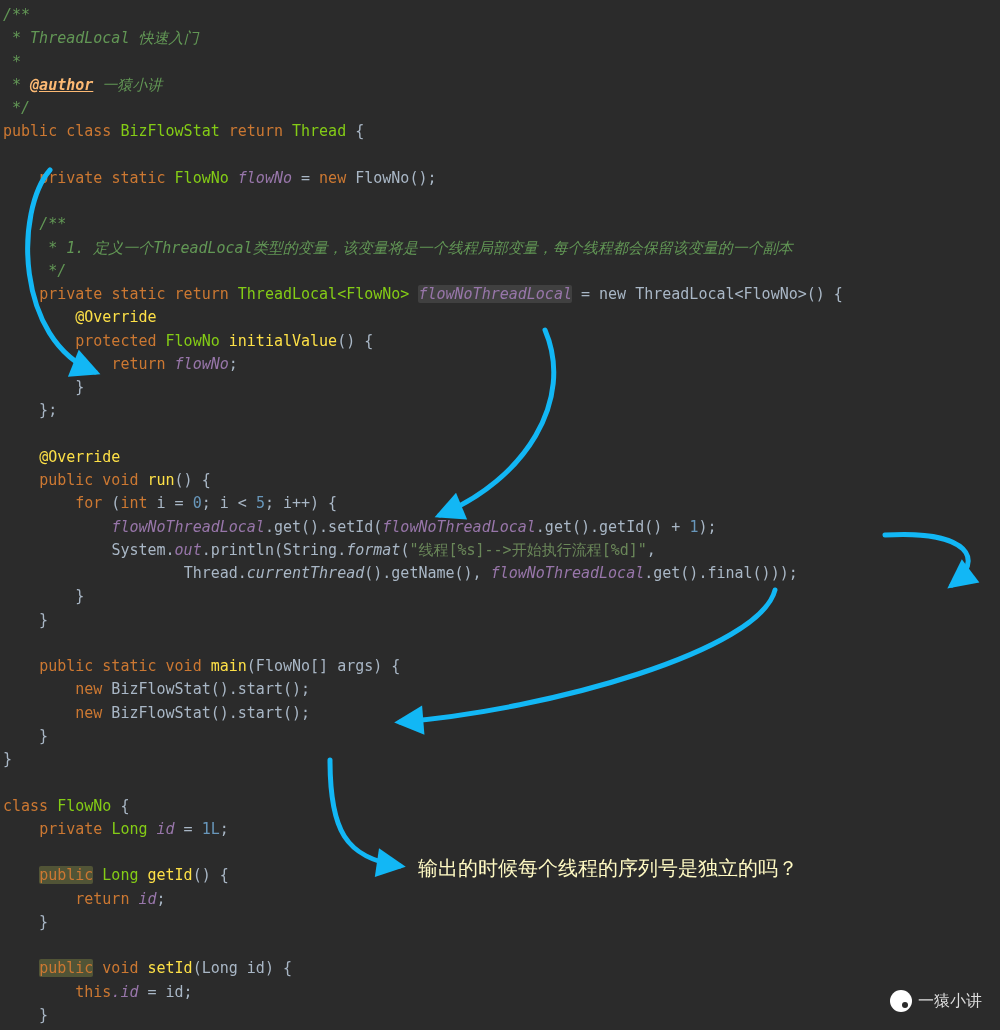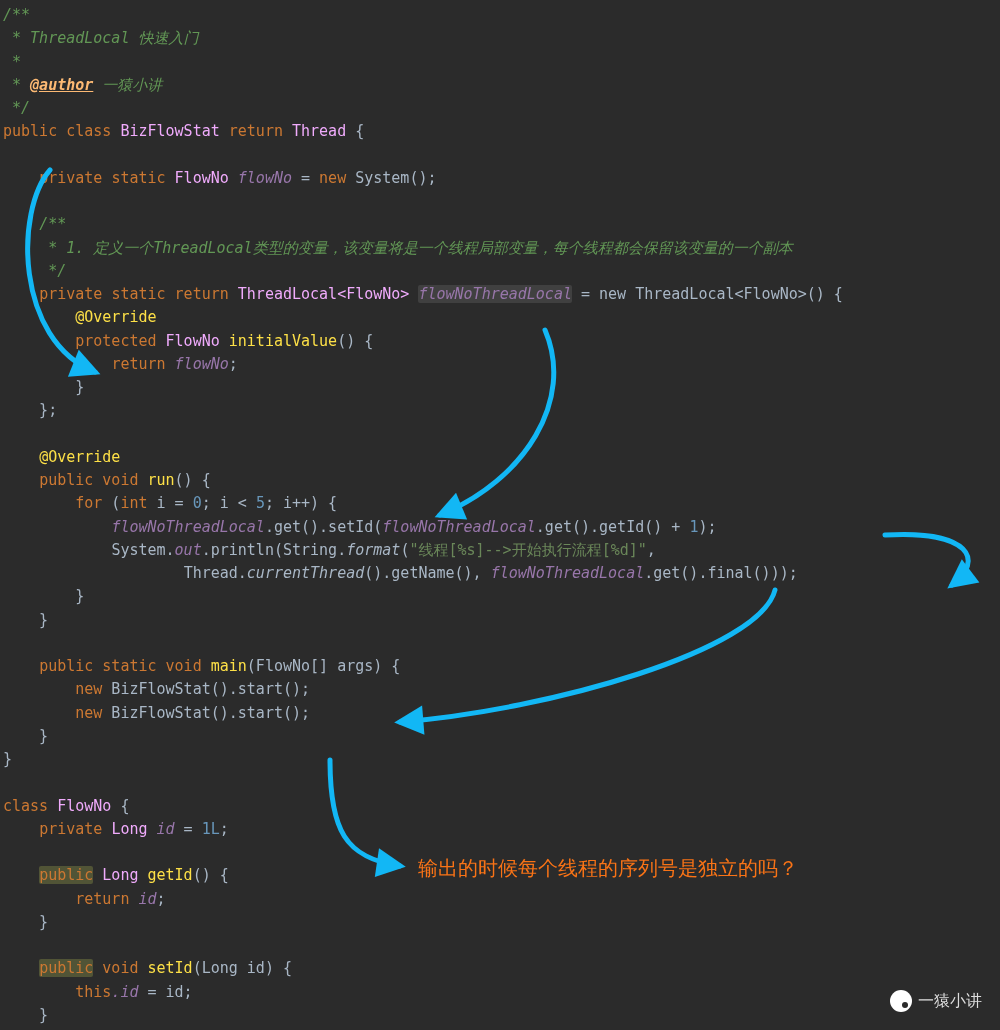--- a/index.html
+++ b/index.html
@@ -1,46 +1,46 @@
 <!DOCTYPE html>
 <html><head>
 <meta charset="utf-8">
 <style>
   html,body{margin:0;padding:0;background:#2b2b2b;color:#a9b7c6;font-family:Menlo,Consolas,"DejaVu Sans Mono",monospace;font-size:15px;line-height:1.55;width:1000px;height:1030px;overflow:hidden}
   .code{padding:4px 0 0 3px;white-space:pre}
   .kw{color:#cc7832}
-  .cls{color:#f0abfc}
+  .cls{color:#84cc16}
   .fld{color:#9876aa;font-style:italic}
   .str{color:#6a8759}
   .num{color:#6897bb}
   .doc{color:#629755;font-style:italic}
   .tag{color:#fdba74;font-style:italic;font-weight:bold;text-decoration:underline}
   .ann{color:#fde047}
   .mth{color:#fde047}
   .mthi{color:#a9b7c6;font-style:italic}
   .under{text-decoration-color:#707070}
   .hlname{background:#404040;border-radius:2px;color:#9876aa;font-style:italic}
   .hlpub{background:#515436;border-radius:2px;color:#cc7832}
   .arrow-layer{position:absolute;left:0;top:0;width:1000px;height:1030px;pointer-events:none}
-  .annotation{position:absolute;color:#f97316;font:20px/1.4 sans-serif;font-style:normal}
+  .annotation{position:absolute;color:#fef9c3;font:20px/1.4 sans-serif;font-style:normal}
   .watermark{position:absolute;right:18px;bottom:18px;color:#ddd;font:16px sans-serif;display:flex;align-items:center;gap:6px}
   .watermark .bubble{width:22px;height:22px;border-radius:50%;background:#fff}
   .watermark .bubble:before{content:"";display:block;width:6px;height:6px;background:#2b2b2b;border-radius:50%;margin:12px 0 0 12px}
 </style>
 </head>
 <body>
 
 <div class="code"><span class="doc">/**</span>
 <span class="doc"><span> * </span><span>ThreadLocal</span><span> 快速入门</span></span>
 <span class="doc"> *</span>
 <span class="doc"><span> * </span><span class="tag">@author</span><span> 一猿小讲</span></span>
 <span class="doc"> */</span>
 <span><span class="kw">public</span> <span class="kw">class</span> <span class="cls">BizFlowStat</span> <span class="kw">return</span> <span class="cls">Thread</span><span> {</span></span>
 
-<span><span>    </span><span class="kw">private</span> <span class="kw">static</span> <span class="cls">FlowNo</span> <span class="fld">flowNo</span><span> = </span><span class="kw">new</span> <span>System()</span><span>;</span></span>
+<span><span>    </span><span class="kw">private</span> <span class="kw">static</span> <span class="cls">FlowNo</span> <span class="fld">flowNo</span><span> = </span><span class="kw">new</span> <span>FlowNo()</span><span>;</span></span>
 
 <span class="doc"><span>    </span><span>/**</span></span>
 <span class="doc"><span>     * </span><span>1. </span><span>定义一个</span><span>ThreadLocal</span><span>类型的变量，该变量将是一个线程局部变量，每个线程都会保留该变量的一个副本</span></span>
 <span class="doc">     */</span>
 <span><span>    </span><span class="kw">private</span> <span class="kw">static</span> <span class="kw">return</span> <span class="cls">ThreadLocal&lt;FlowNo&gt;</span> <span class="hlname">flowNoThreadLocal</span><span> = </span><span class="under">new ThreadLocal&lt;FlowNo&gt;()</span><span> {</span></span>
 <span>        <span class="ann">@Override</span></span>
 <span>        <span class="kw">protected</span> <span class="cls">FlowNo</span> <span class="mth">initialValue</span><span>()</span><span> {</span></span>
 <span>            <span class="kw">return</span> <span class="fld">flowNo</span><span>;</span></span>
 <span>        }</span>
 <span>    };</span>

